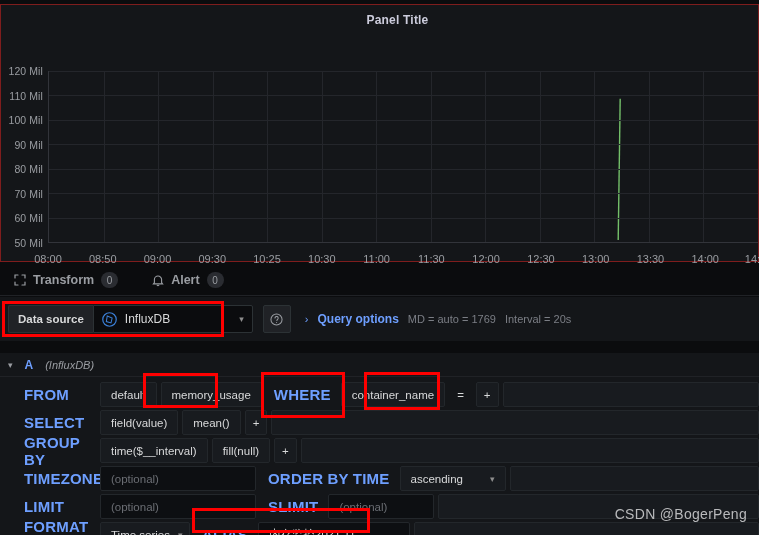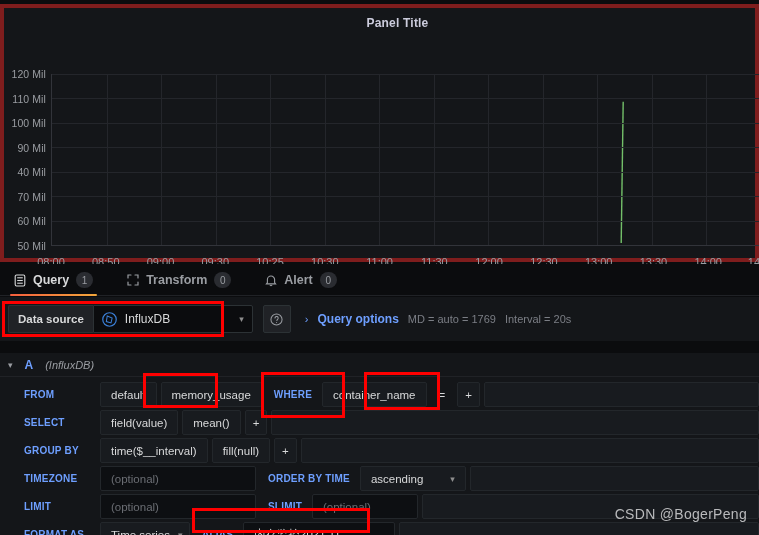--- a/index.html
+++ b/index.html
@@ -9,21 +9,21 @@
     font-family: "Liberation Sans", sans-serif;
     overflow: hidden;
     color: #d8d9da;
   }
   #root { position: relative; width: 759px; height: 535px; }
 
   
   .panel {
     position: absolute; left: 0; top: 4px; width: 759px; height: 258px;
     background: #141619;
-    border: 4px solid #7f1d1d;
+    border: 1px solid #7f1d1d;
   }
   .panel-header {
     height: 32px; position: relative;
   }
   .panel-title {
     position: absolute; left: 0; right: 0; top: 8px;
     text-align: center;
     font-size: 12px; font-weight: bold; color: #ccccdc;
     letter-spacing: .2px;
     transform: translateX(18px);
@@ -131,21 +131,21 @@
   .qh-letter { color: #6e9fff; font-size: 12px; font-weight: bold; }
   .qh-ds { color: #9a9da2; font-size: 11px; font-style: italic; }
 
   .qbody {
     position: absolute; left: 0; top: 377px; width: 759px; height: 158px;
     background: #141619;
     padding: 5px 0 0 16px;
   }
   .erow { display: flex; align-items: center; height: 25px; margin-bottom: 3px; }
   .ekey {
-    color: #6e9fff; font-size: 10px; font-weight: bold;
+    color: #6e9fff; font-size: 15px; font-weight: bold;
     width: 84px; padding-left: 8px; flex: none; letter-spacing: .2px;
   }
   .ekey.narrow { width: auto; padding: 0 10px 0 8px; }
   .seg {
     height: 25px; background: #181b1f; border: 1px solid #23272b;
     border-radius: 2px; color: #d8d9da; font-size: 11.5px;
     display: flex; align-items: center; padding: 0 10px;
     margin-right: 4px; cursor: pointer; white-space: nowrap;
   }
   .seg.plus { padding: 0 7px; color: #d8d9da; }
@@ -174,21 +174,21 @@
     <div class="panel-header">
       <div class="panel-title">Panel Title</div>
     </div>
 
     <div class="chart-wrap">
       <div class="yaxis">
         <div class="ytick" style="top:0%">120 Mil</div>
         <div class="ytick" style="top:14.28%">110 Mil</div>
         <div class="ytick" style="top:28.57%">100 Mil</div>
         <div class="ytick" style="top:42.85%">90 Mil</div>
-        <div class="ytick" style="top:57.14%">40 Mil</div>
+        <div class="ytick" style="top:57.14%">80 Mil</div>
         <div class="ytick" style="top:71.42%">70 Mil</div>
         <div class="ytick" style="top:85.71%">60 Mil</div>
         <div class="ytick" style="top:100%">50 Mil</div>
       </div>
 
       <div class="plot">
         <div class="gl-h" style="top:0%"></div>
         <div class="gl-h" style="top:14.28%"></div>
         <div class="gl-h" style="top:28.57%"></div>
         <div class="gl-h" style="top:42.85%"></div>
@@ -233,33 +233,20 @@
 
       <div class="legend">
         <span class="legend-swatch"></span>
         <span class="legend-label">内存监控2021.11</span>
       </div>
     </div>
   </div>
 
   <div class="tabs">
 
-    <div class="tab active">
-      <span class="ticon">
-        <svg width="12" height="13" viewBox="0 0 12 13" fill="none" stroke="currentColor" stroke-width="1.1">
-          <rect x="1.2" y="1" width="9.6" height="11" rx="1.4"></rect>
-          <line x1="3.2" y1="3.8" x2="8.8" y2="3.8"></line>
-          <line x1="3.2" y1="6.5" x2="8.8" y2="6.5"></line>
-          <line x1="3.2" y1="9.2" x2="8.8" y2="9.2"></line>
-        </svg>
-      </span>
-      <span class="tlabel">Query</span>
-      <span class="badge">1</span>
-      <span class="tab-underline"></span>
-    </div>
 
     <div class="tab">
       <span class="ticon">
         <svg width="12" height="12" viewBox="0 0 12 12" fill="none" stroke="currentColor" stroke-width="1.2" stroke-linecap="round">
           <path d="M1 4V1h3"></path>
             <path d="M11 4V1H8"></path>
             <path d="M1 8v3h3"></path>
             <path d="M11 8v3H8"></path>
         </svg>
       </span>

